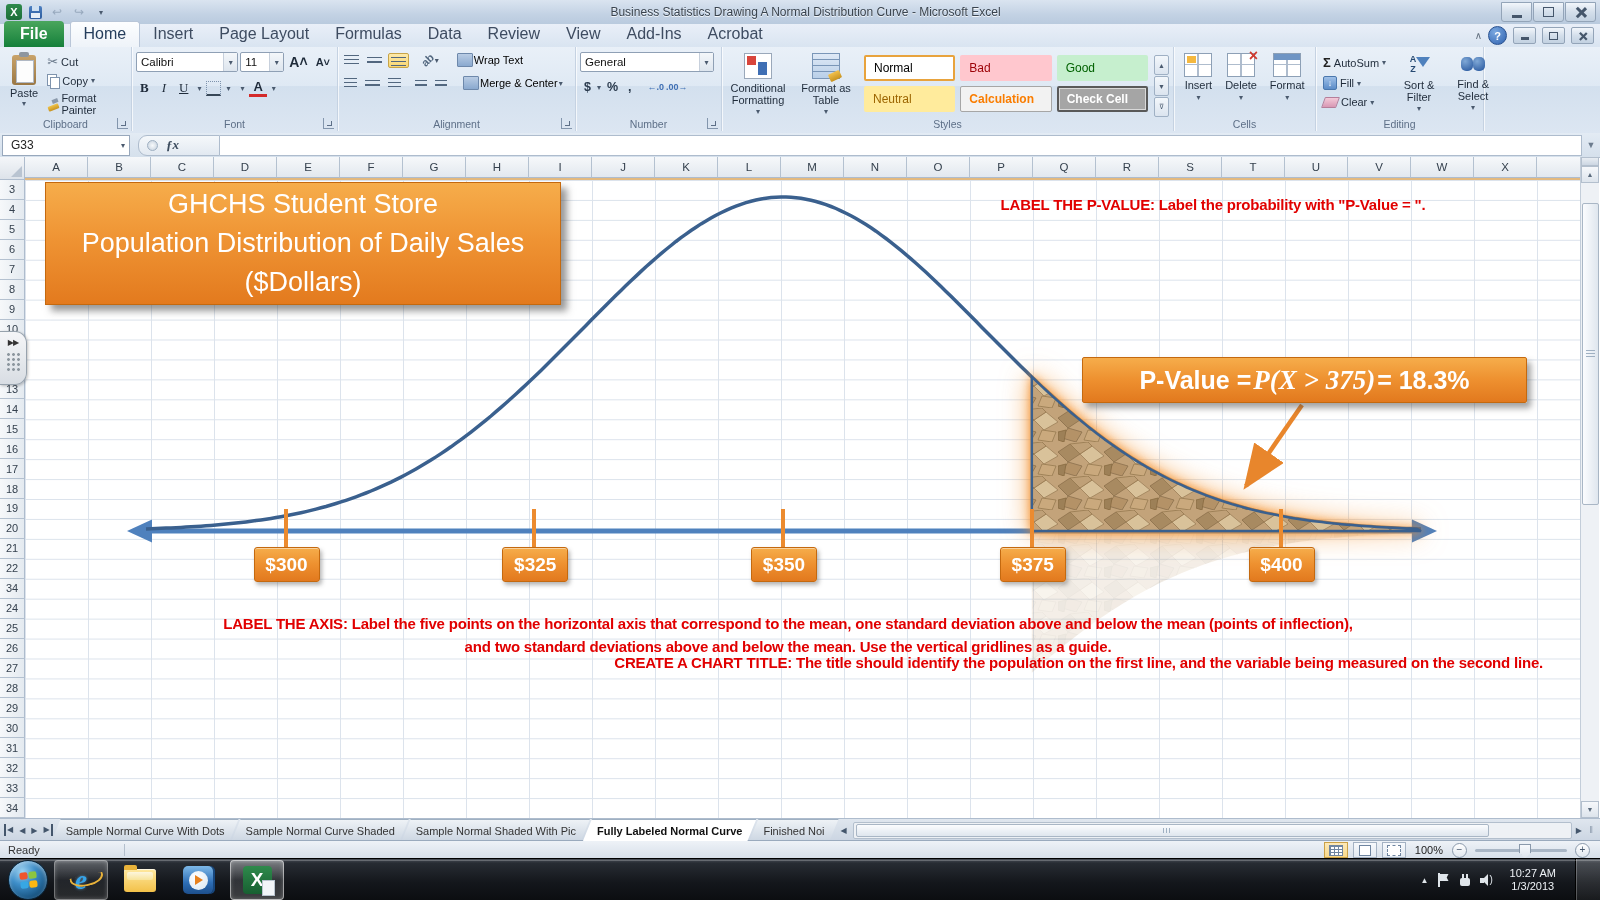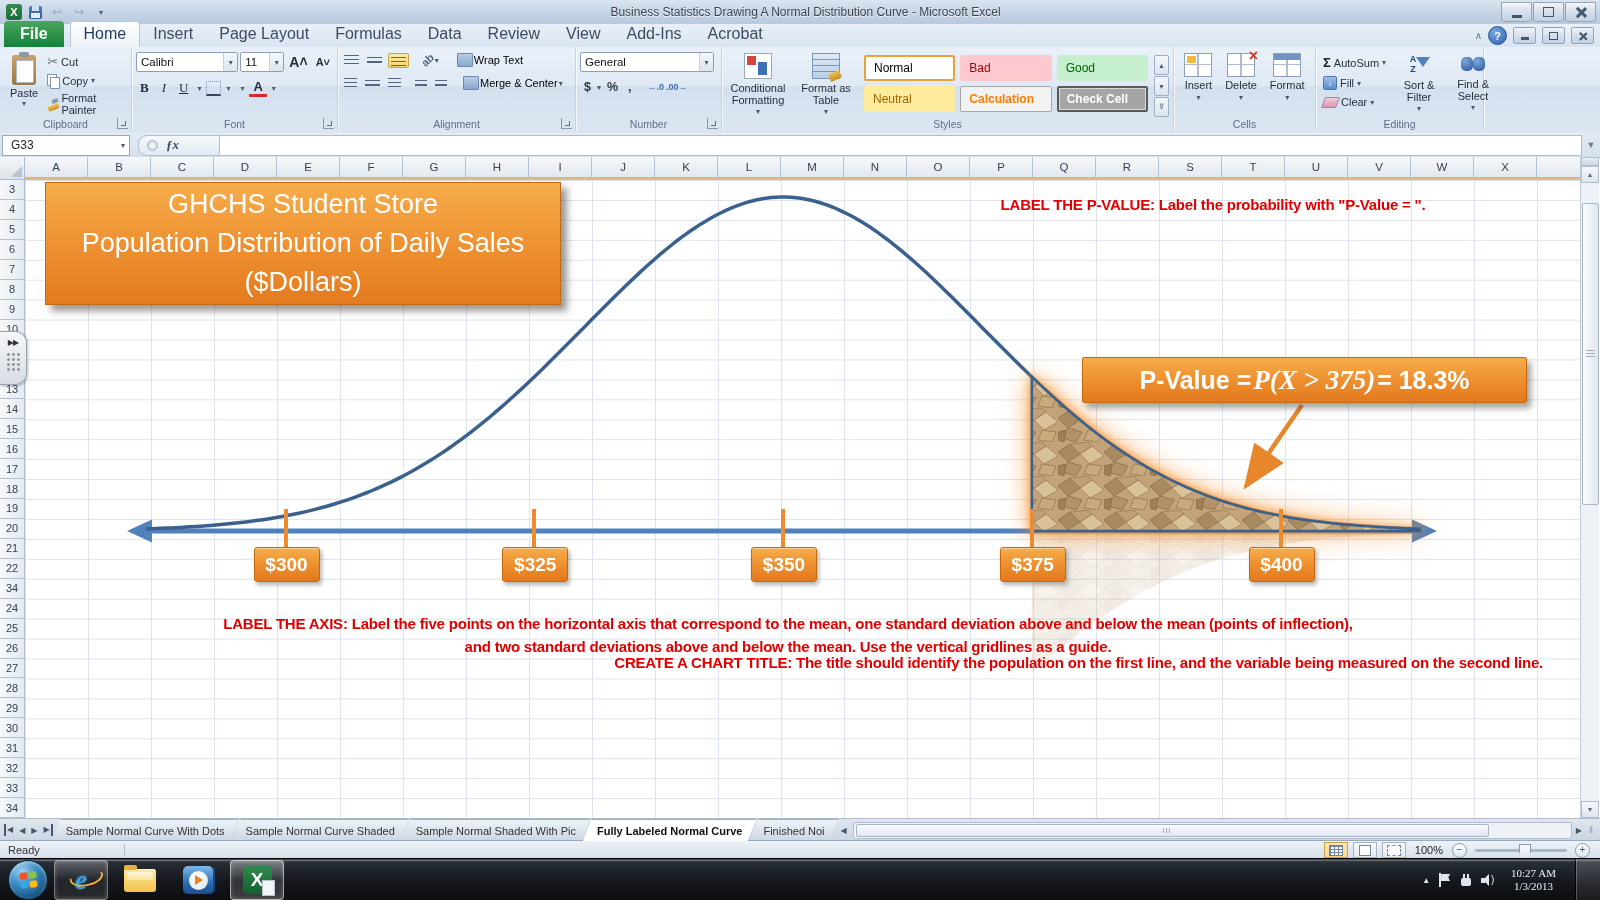--- a/index.html
+++ b/index.html
@@ -294,21 +294,21 @@
   .flag-ic{position:relative;width:12px;height:14px;}
   .flag-ic::before{content:"";position:absolute;left:0;top:0;width:2px;height:14px;background:#dfe5ea;}
   .flag-ic::after{content:"";position:absolute;left:2px;top:1px;width:9px;height:7px;background:#dfe5ea;clip-path:polygon(0 0,100% 0,80% 50%,100% 100%,0 100%);}
   .plug-ic{position:relative;width:12px;height:13px;}
   .plug-ic::before{content:"";position:absolute;left:1px;top:4px;width:10px;height:8px;background:#dfe5ea;border-radius:2px;}
   .plug-ic::after{content:"";position:absolute;left:3px;top:0;width:2px;height:4px;background:#dfe5ea;box-shadow:4px 0 0 #dfe5ea;}
   .spk-ic{position:relative;width:15px;height:13px;}
   .spk-ic::before{content:"";position:absolute;left:0;top:4px;width:4px;height:5px;background:#dfe5ea;}
   .spk-ic::after{content:"";position:absolute;left:2px;top:0;border-right:6px solid #dfe5ea;border-top:6.5px solid transparent;border-bottom:6.5px solid transparent;}
   .spk-waves{position:absolute;left:10px;top:0;font-size:10px;color:#dfe5ea;letter-spacing:-2px;}
-  #clock{text-align:center;font-size:11px;color:#eef2f6;line-height:13px;padding:0 6px;font-family:Liberation Serif, serif;}
+  #clock{text-align:center;font-size:11px;color:#eef2f6;line-height:13px;padding:0 6px;}
   #show-desktop{width:24px;height:42px;margin-left:4px;border-left:1px solid #000;
     background:linear-gradient(rgba(255,255,255,.16),rgba(255,255,255,.05));box-shadow:inset 1px 0 0 rgba(255,255,255,.25);}
 </style>
 </head>
 <body>
 
 <div id="app">
 
   <div id="titlebar">
     <div id="qat">

